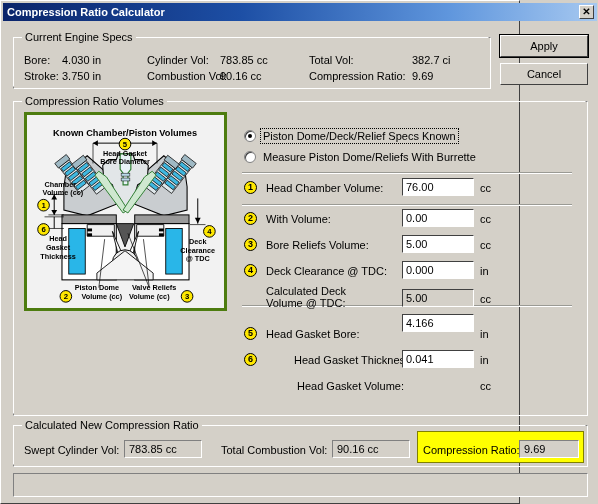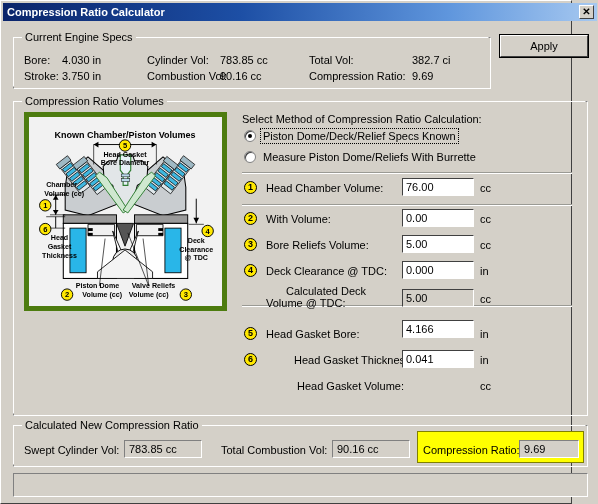--- a/index.html
+++ b/index.html
@@ -3,21 +3,21 @@
 <meta charset="utf-8">
 <style>
   html,body{margin:0;padding:0;}
   body{
     width:598px;height:504px;overflow:hidden;
     background:#d4d0c8;
     font-family:"Liberation Sans", sans-serif;
     font-size:11px;color:#000;
   }
   .window{
-    position:absolute;left:0;top:0;width:572px;height:504px;
+    position:absolute;left:0;top:0;width:520px;height:504px;
     background:#d4d0c8;
     border-top:1px solid #fff;border-left:1px solid #fff;
     border-right:1px solid #404040;border-bottom:1px solid #404040;
     box-sizing:border-box;
   }
   
   .titlebar{
     position:absolute;left:2px;top:2px;width:594px;height:18px;
     background:linear-gradient(to right,#0a246a 0%,#1d4fa5 40%,#5f96dd 75%,#a6c8f0 100%);
     display:flex;align-items:center;
@@ -69,21 +69,21 @@
     outline:1px solid #000;outline-offset:0px;
   }
   #apply-btn{left:499px;top:34px;width:88px;height:22px;}
   #cancel-btn{left:499px;top:62px;width:88px;height:22px;}
   
   #volumes-group{left:12px;top:100px;width:575px;height:315px;}
   
   .diagram-frame{
     position:absolute;left:10px;top:10px;width:203px;height:199px;
     background:#f0f0f0;
-    border:5px solid #4d7c0f;
+    border:3px solid #4d7c0f;
     box-sizing:border-box;
   }
   .diagram-inner{position:absolute;left:0;top:0;width:100%;height:100%;}
   
   .rp{position:absolute;font-size:11px;}
   .sep{
     position:absolute;height:0;border-top:1px solid #9a9a94;
     border-bottom:1px solid #ffffff;
   }
   .radio{
@@ -167,20 +167,21 @@
     <span class="spec-row" style="left:133px;top:32px;">Combustion Vol:</span>
     <span class="spec-row" style="left:206px;top:32px;">90.16 cc</span>
 
     <span class="spec-row" style="left:295px;top:16px;">Total Vol:</span>
     <span class="spec-row" style="left:398px;top:16px;">382.7 ci</span>
     <span class="spec-row" style="left:295px;top:32px;">Compression Ratio:</span>
     <span class="spec-row" style="left:398px;top:32px;">9.69</span>
   </div>
 
   <div class="btn default" id="apply-btn">Apply</div>
+  <div class="btn" id="cancel-btn">Cancel</div>
 
   <div class="group" id="volumes-group">
     <span class="group-label">Compression Ratio Volumes</span>
 
     <div class="diagram-frame">
       <svg class="diagram-inner" viewBox="0 0 203 199">
         <rect x="0" y="0" width="203" height="199" fill="#f2f2f2"></rect>
 
         <path d="M38,74 L40,60 L62,42 L78,56 L92,74 L92,92 L62,104 L38,98 Z" fill="#c9cdd0" stroke="#000" stroke-width="1.1"></path>
 
@@ -327,21 +328,20 @@
           <circle cx="40" cy="187" r="6" fill="#ffe800" stroke="#000" stroke-width="1"></circle>
           <text x="40" y="190" font-family="Liberation Sans, sans-serif" font-size="8" font-weight="bold" text-anchor="middle" fill="#000">2</text>
         </g>
         <g>
           <circle cx="165" cy="187" r="6" fill="#ffe800" stroke="#000" stroke-width="1"></circle>
           <text x="165" y="190" font-family="Liberation Sans, sans-serif" font-size="8" font-weight="bold" text-anchor="middle" fill="#000">3</text>
         </g>
       </svg>
     </div>
 
-    <span class="rp" style="left:228px;top:11px;">Select Method of Compression Ratio Calculation:</span>
 
     <div class="radio checked focused" style="left:230px;top:27px;">
       <span class="dot"></span>
       <span class="rlabel">Piston Dome/Deck/Relief Specs Known</span>
     </div>
 
     <div class="radio" style="left:230px;top:48px;">
       <span class="dot"></span>
       <span class="rlabel">Measure Piston Dome/Reliefs With Burrette</span>
     </div>
@@ -363,28 +363,28 @@
     <div class="badge" style="left:230px;top:136px;">3</div>
     <span class="flabel" style="left:252px;top:137px;">Bore Reliefs Volume:</span>
     <div class="fld" style="left:388px;top:133px;width:72px;">5.00</div>
     <span class="unit" style="left:466px;top:137px;">cc</span>
 
     <div class="badge" style="left:230px;top:162px;">4</div>
     <span class="flabel" style="left:252px;top:163px;">Deck Clearance @ TDC:</span>
     <div class="fld" style="left:388px;top:159px;width:72px;">0.000</div>
     <span class="unit" style="left:466px;top:163px;">in</span>
 
-    <span class="flabel" style="left:252px;top:183px;margin-left:20px;">Calculated Deck</span>
+    <span class="flabel" style="left:252px;top:183px;">Calculated Deck</span>
     <span class="flabel" style="left:252px;top:195px;">Volume @ TDC:</span>
     <div class="fld ro" style="left:388px;top:187px;width:72px;">5.00</div>
     <span class="unit" style="left:466px;top:191px;">cc</span>
 
     <div class="badge" style="left:230px;top:225px;">5</div>
     <span class="flabel" style="left:252px;top:226px;">Head Gasket Bore:</span>
-    <div class="fld" style="left:388px;top:218px;width:72px;">4.166</div>
+    <div class="fld" style="left:388px;top:212px;width:72px;">4.166</div>
     <span class="unit" style="left:466px;top:226px;">in</span>
 
     <div class="badge" style="left:230px;top:251px;">6</div>
     <span class="flabel" style="left:252px;top:252px;padding-left:28px;">Head Gasket Thickness:</span>
     <div class="fld" style="left:388px;top:248px;width:72px;">0.041</div>
     <span class="unit" style="left:466px;top:252px;">in</span>
 
     <span class="flabel" style="left:283px;top:278px;">Head Gasket Volume:</span>
     <span class="unit" style="left:466px;top:278px;">cc</span>
   </div>

